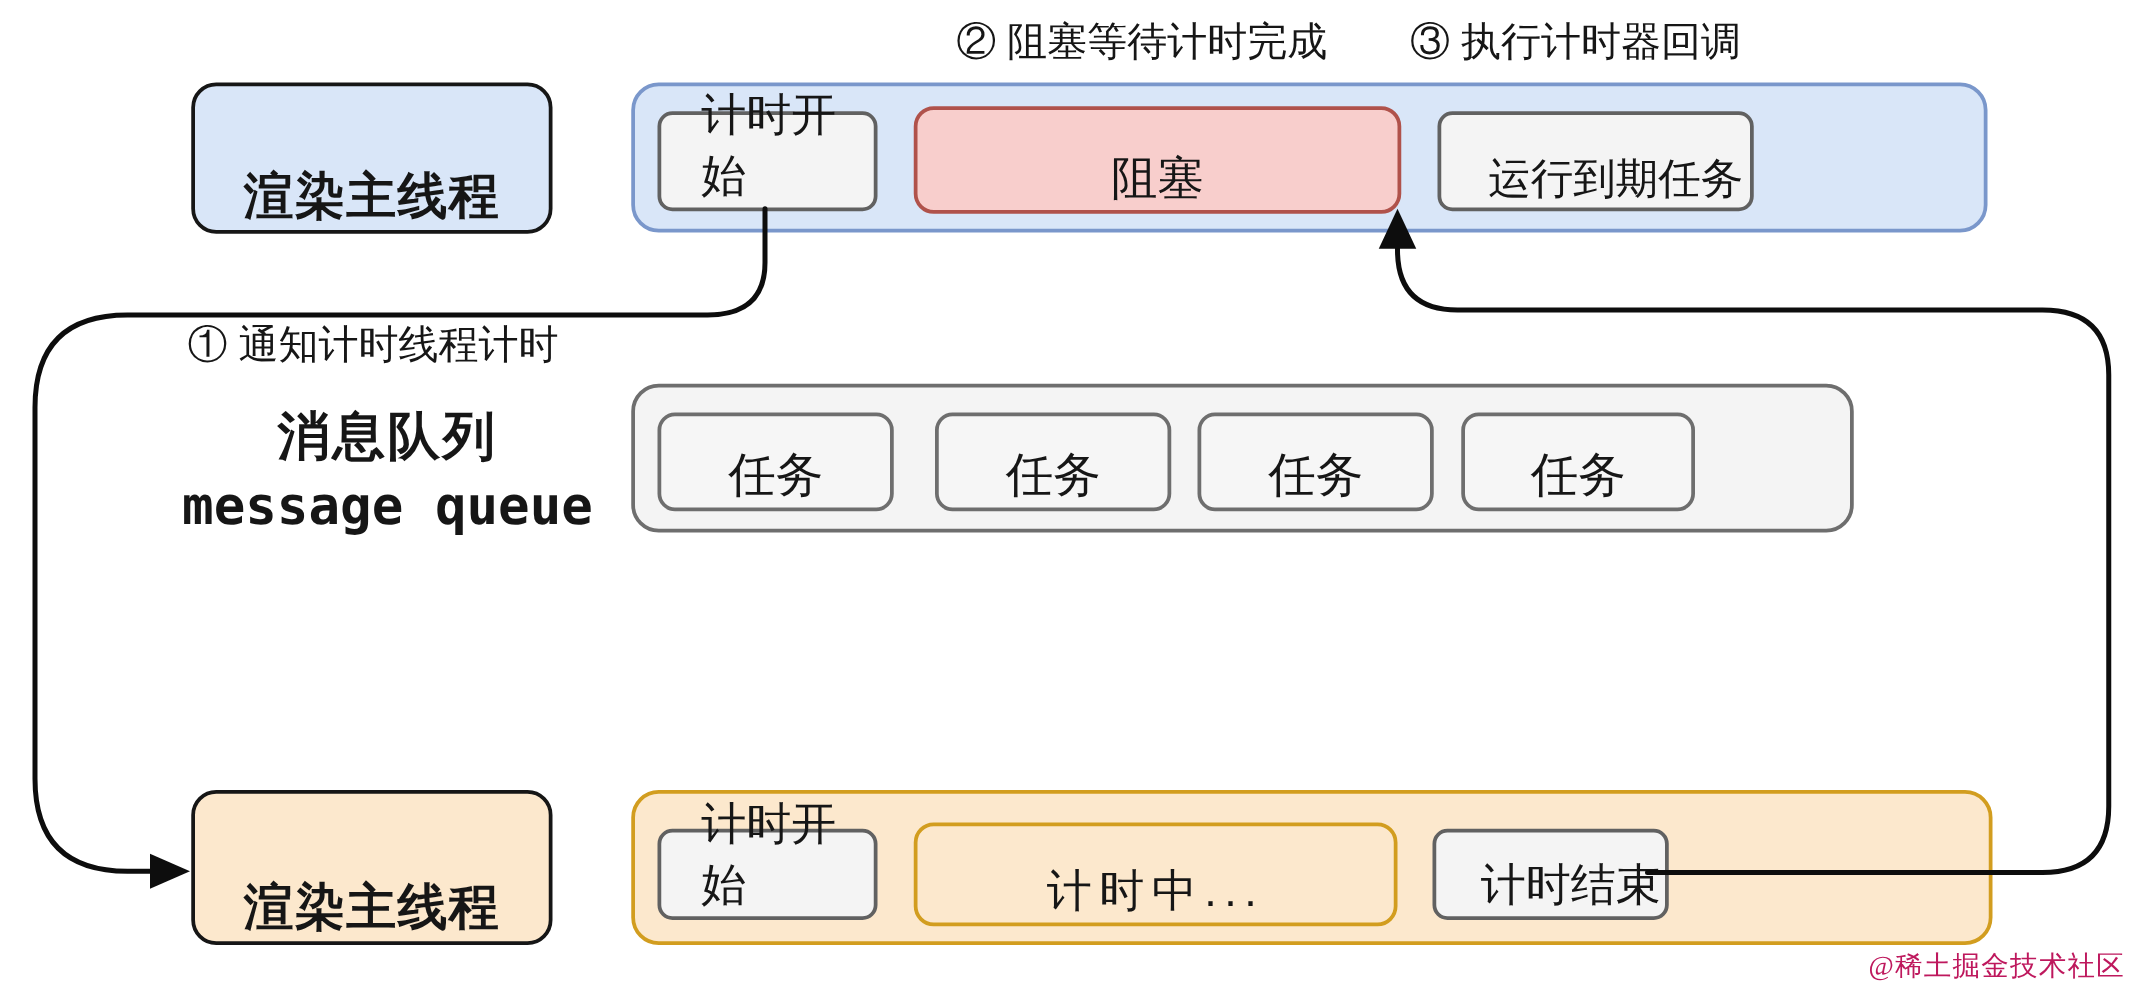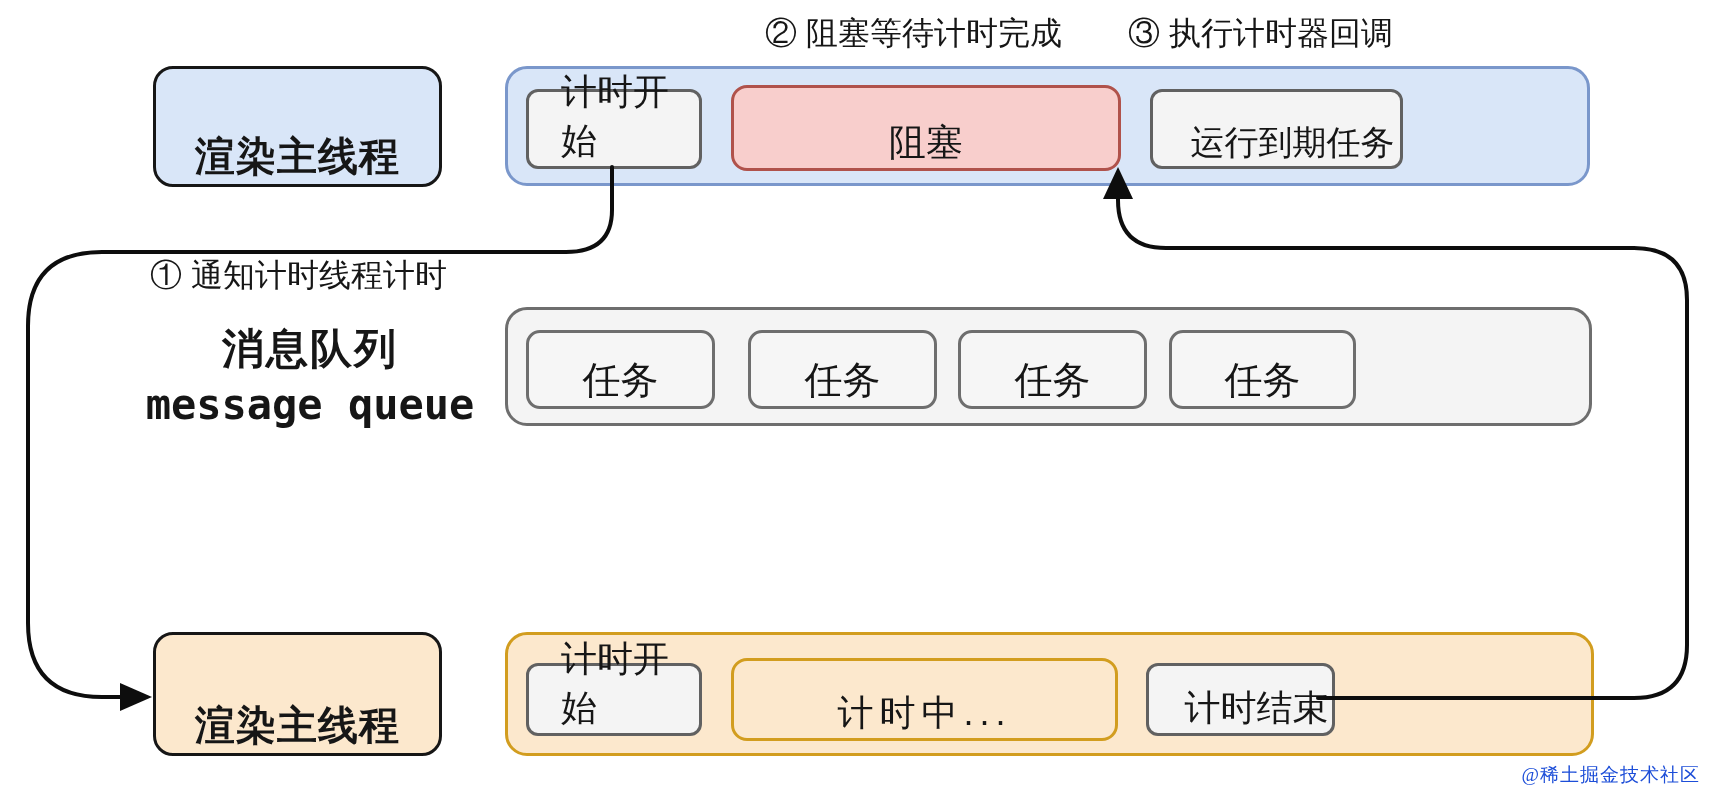--- a/index.html
+++ b/index.html
@@ -24,21 +24,21 @@
   .chip-red{border-radius:16px;border:3px solid #b0524b;background:#f8cecc;}
   .chip-orange{border-radius:16px;border:3px solid #d29d1f;background:#fce8cd;letter-spacing:6px;}
   .chip-task{border-radius:14px;border:3px solid #6e6e6e;background:#f6f6f6;font-size:38px;}
 
   .note{font-size:32px;font-weight:500;white-space:nowrap;}
 
   .queue-label{width:400px;text-align:center;line-height:1.2;}
   .queue-label .zh{font-size:42px;font-weight:600;letter-spacing:2px;}
   .queue-label .en{font-size:42px;font-weight:600;font-family:"DejaVu Sans Mono",monospace;margin-top:6px;letter-spacing:0px;}
 
-  .watermark{font-size:19px;color:#1d4ed8;font-family:"Liberation Serif",serif;letter-spacing:1px;}
+  .watermark{font-size:22px;color:#be185d;font-family:"Liberation Serif",serif;letter-spacing:1px;}
 
   svg.arrows{position:absolute;left:0;top:0;pointer-events:none;}
   svg.arrows path{fill:none;stroke:#0d0d0d;stroke-width:4;stroke-linecap:round;}
   svg.arrows polygon{fill:#0d0d0d;}
 </style>
 </head>
 <body>
 
 <div class="canvas">
 
@@ -61,21 +61,21 @@
     </div>
   </div>
 
   <div class="abs note" style="left:150px;top:254px;">① 通知计时线程计时</div>
 
   <div class="abs queue-label" style="left:110px;top:324px;">
     <div class="zh">消息队列</div>
     <div class="en">message queue</div>
   </div>
 
-  <div class="abs lane lane-gray" style="left:505px;top:307px;width:1087px;height:119px;">
+  <div class="abs lane lane-gray" style="left:505px;top:307px;width:978px;height:119px;">
     <div class="abs chip-task flex-c" style="left:18px;top:20px;width:189px;height:79px;">
       <span>任务</span>
     </div>
     <div class="abs chip-task flex-c" style="left:240px;top:20px;width:189px;height:79px;">
       <span>任务</span>
     </div>
     <div class="abs chip-task flex-c" style="left:450px;top:20px;width:189px;height:79px;">
       <span>任务</span>
     </div>
     <div class="abs chip-task flex-c" style="left:661px;top:20px;width:187px;height:79px;">

